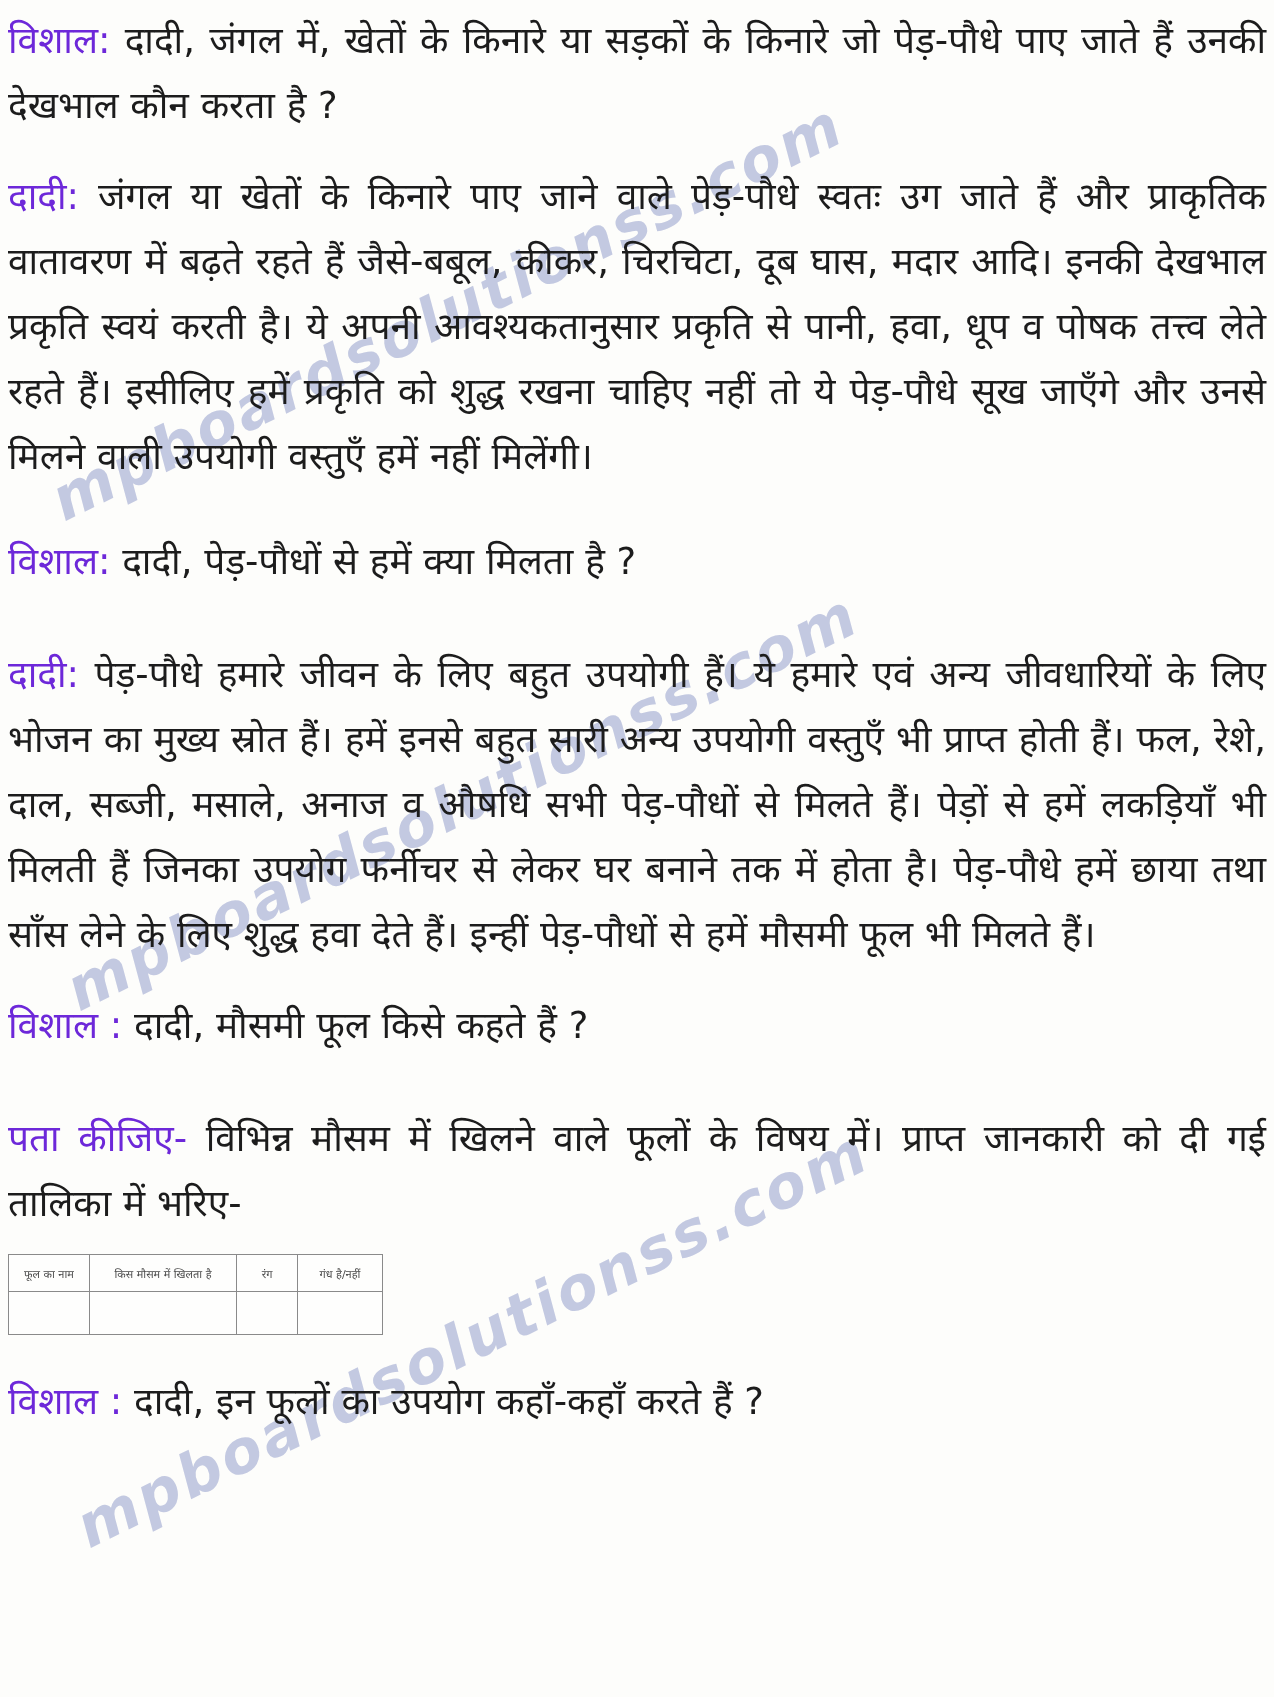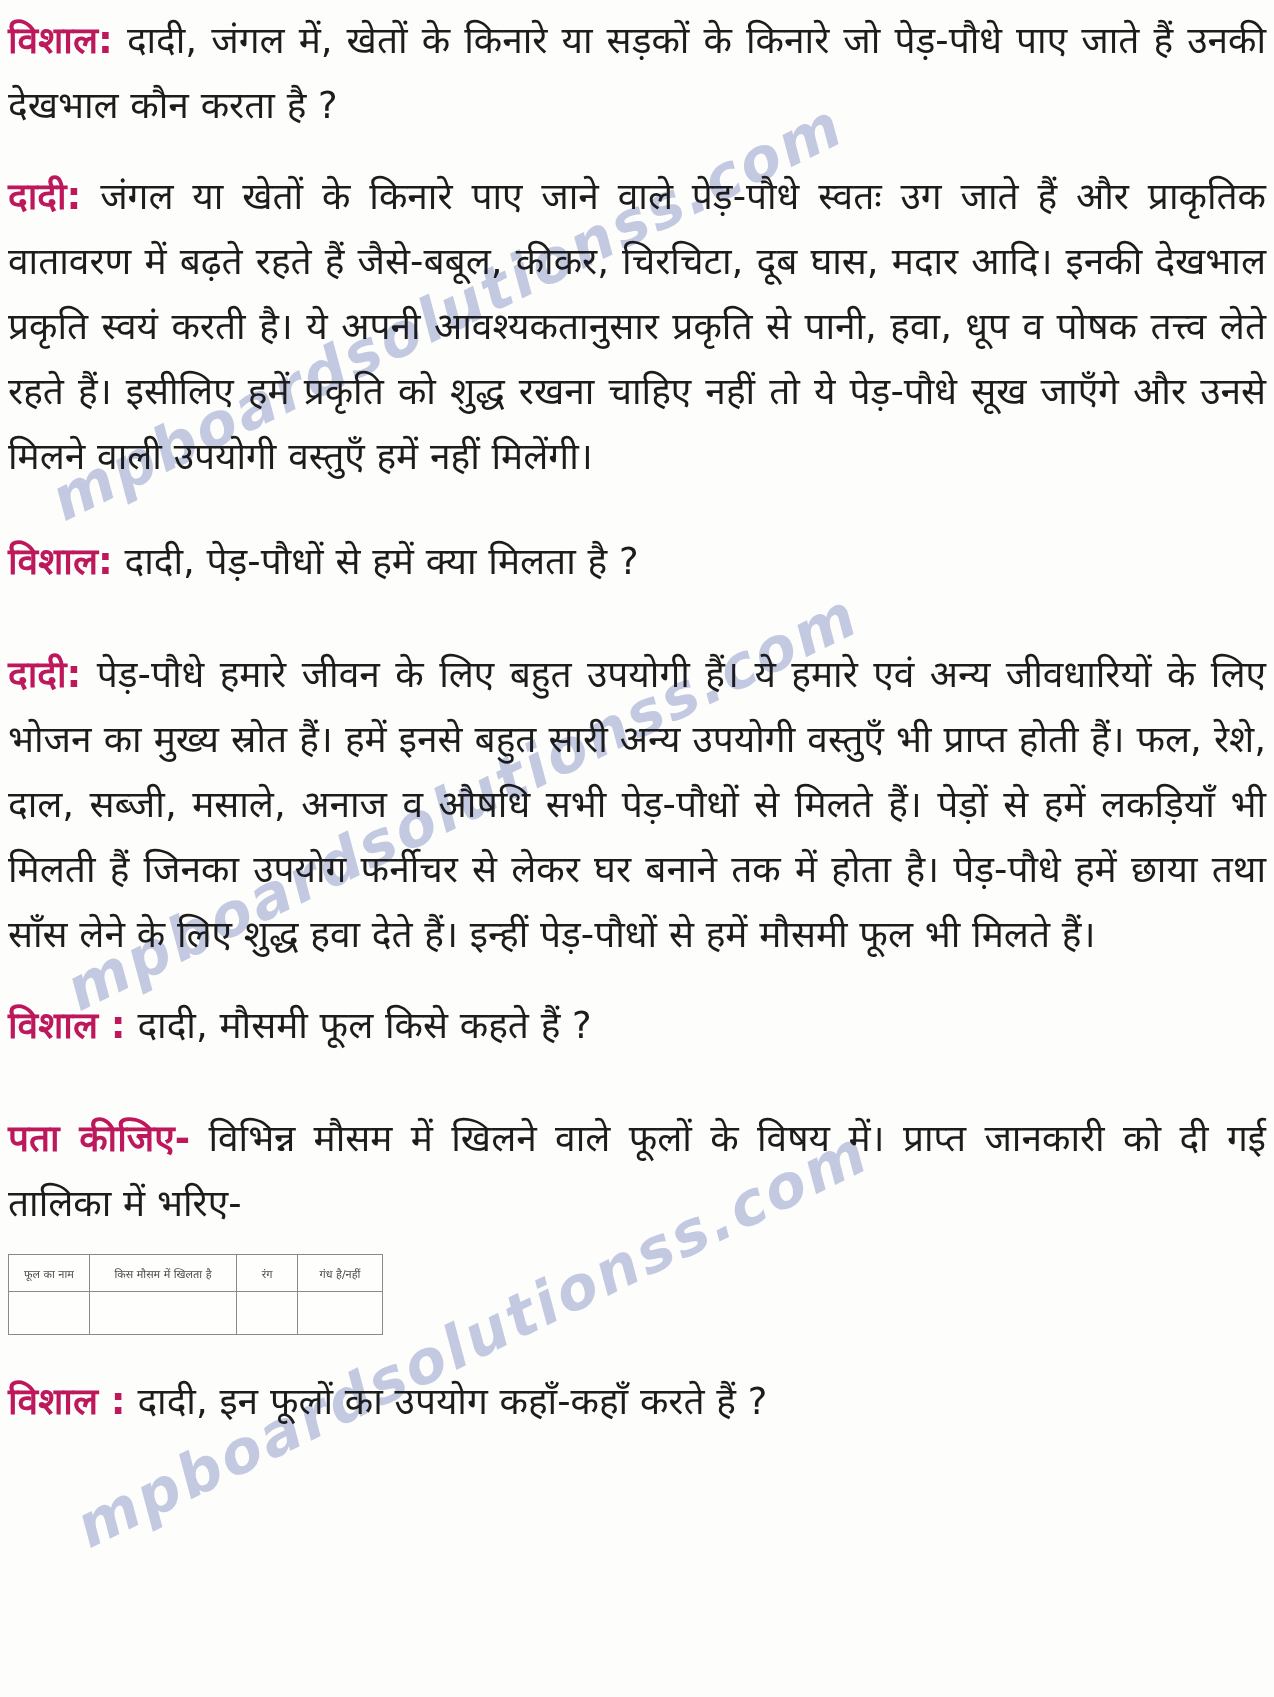--- a/index.html
+++ b/index.html
@@ -23,22 +23,22 @@
   }
   .para {
     font-size: 37px;
     line-height: 65px;
     text-align: justify;
     color: #1c1c1c;
     margin: 0 0 38px 0;
   }
   .para:last-child { margin-bottom: 0; }
   .speaker {
-    font-weight: bold;
-    color: #be185d;
+    font-weight: normal;
+    color: #6d28d9;
   }
   .mb-lg { margin-bottom: 48px; }
   .mb-md { margin-bottom: 40px; }
   .mb-sm { margin-bottom: 26px; }
   .mb-xs { margin-bottom: 8px; }
 
   
   .watermark {
     position: absolute;
     z-index: 1;

